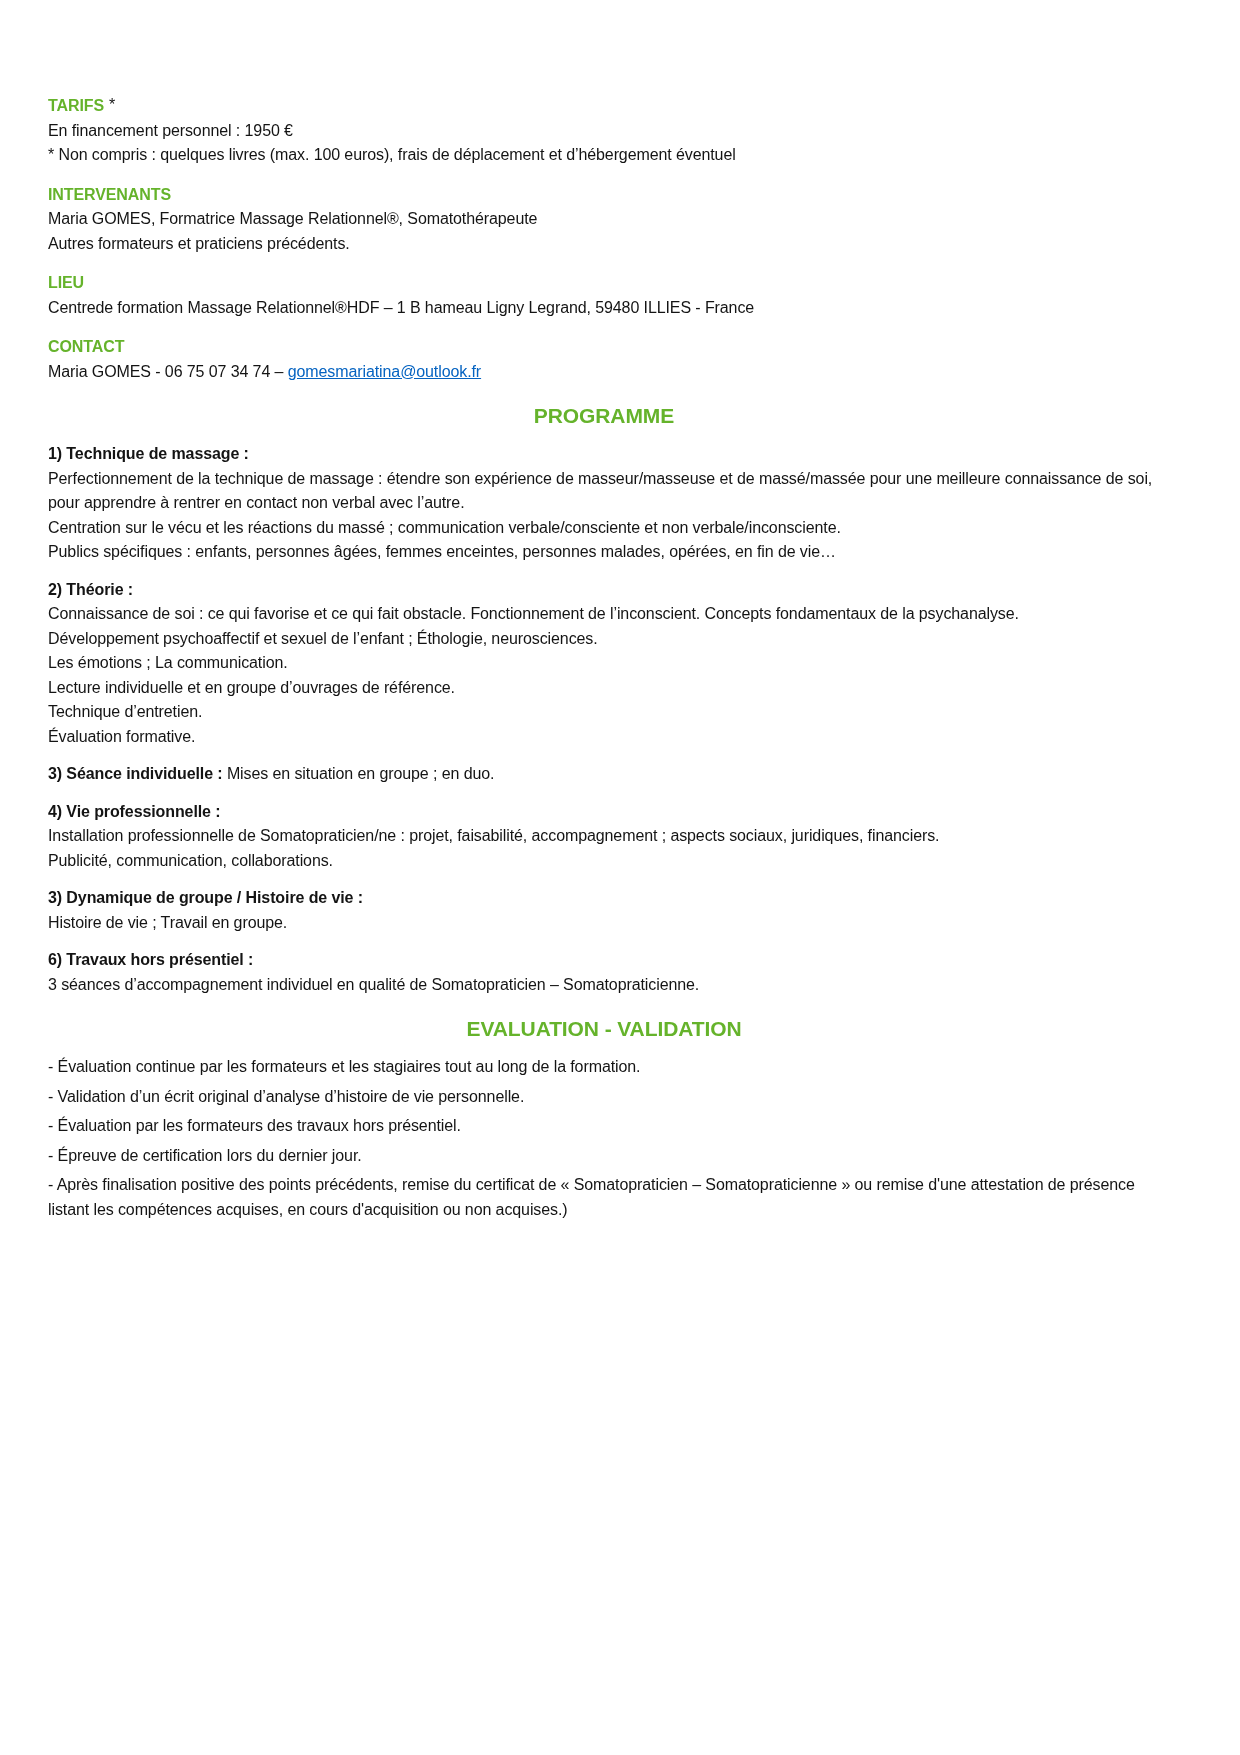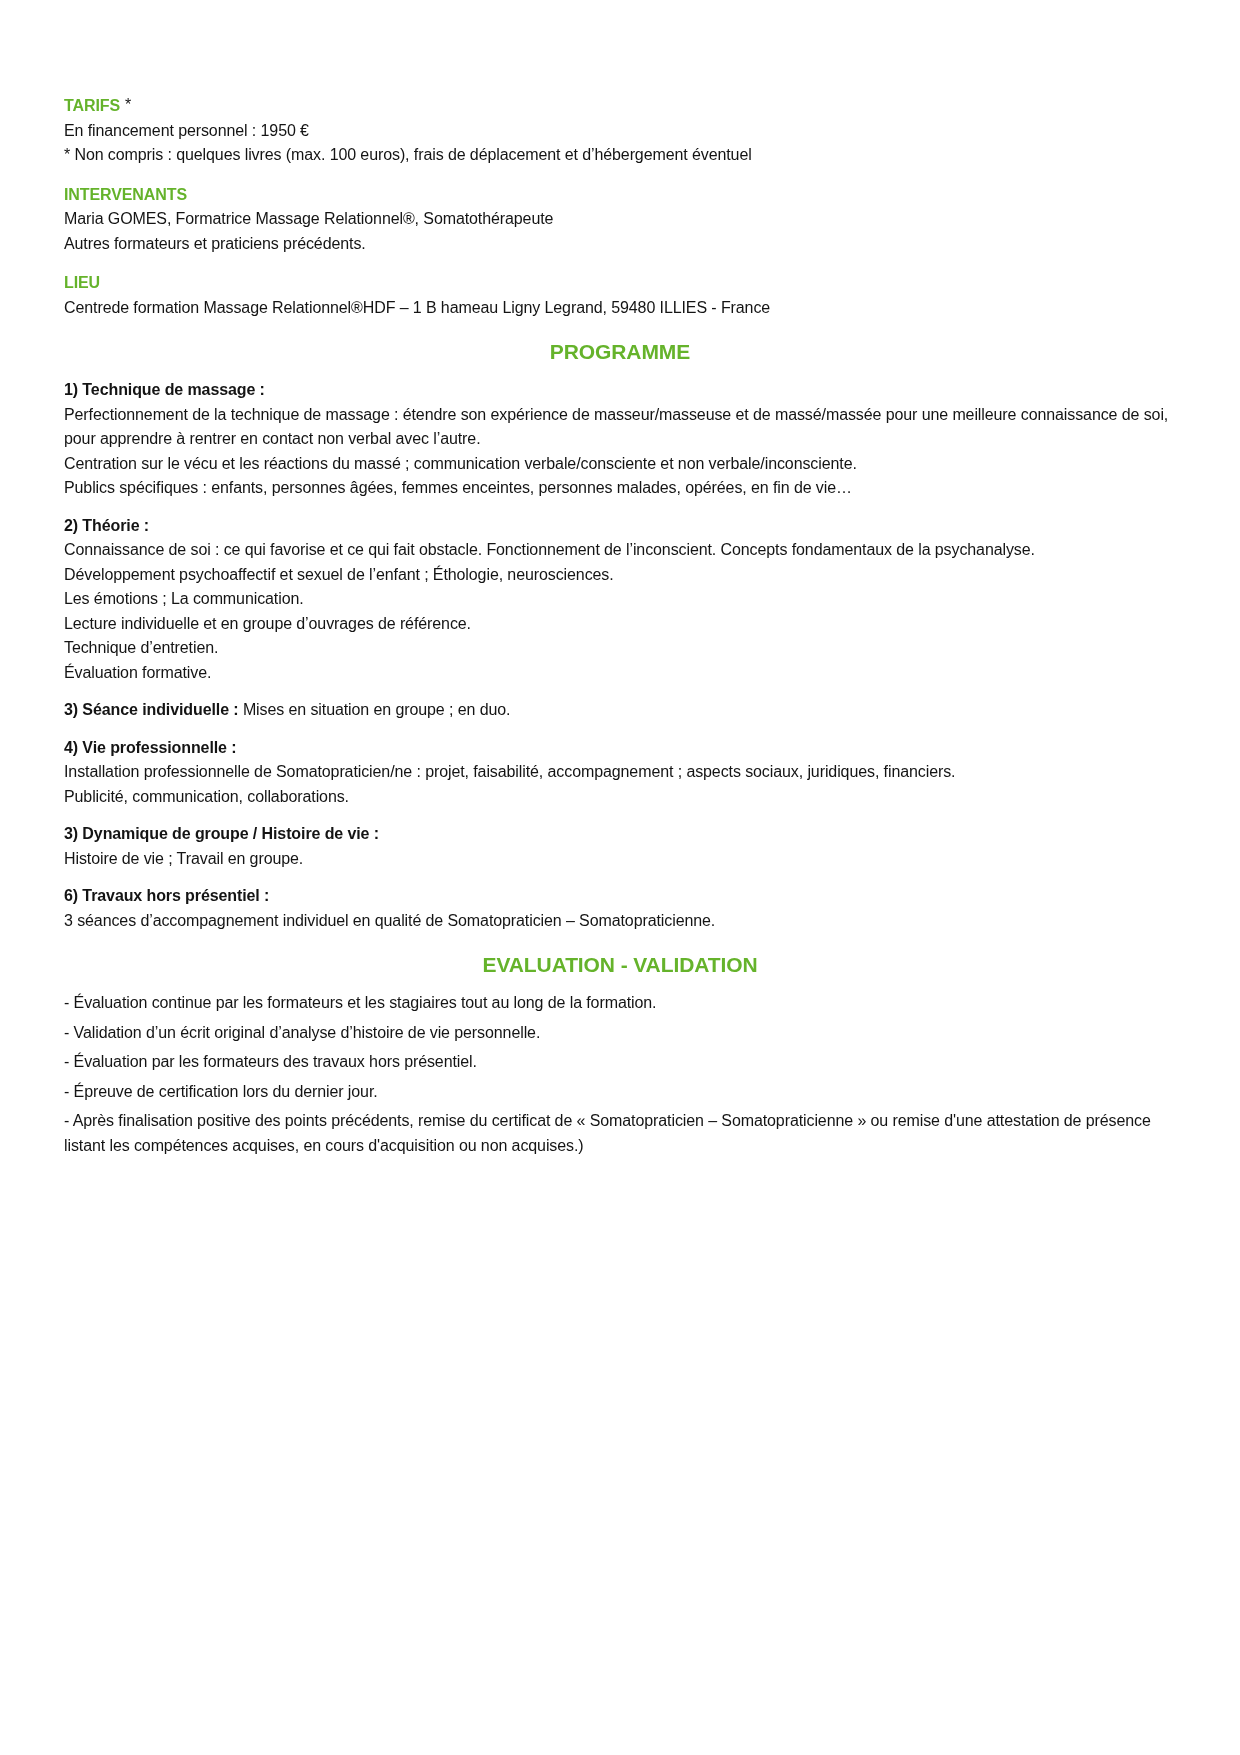--- a/index.html
+++ b/index.html
@@ -6,21 +6,21 @@
   body {
     width: 1240px;
     min-height: 1755px;
     background: #ffffff;
     font-family: "Liberation Sans", sans-serif;
     font-size: 16px;
     line-height: 24.5px;
     color: #141414;
     letter-spacing: -0.1px;
   }
-  .page { padding: 94px 64px 60px 64px; width: 1112px; }
+  .page { padding: 94px 64px 60px 48px; width: 1112px; }
   p { margin: 0; }
   .b { font-weight: bold; }
   .green { color: #65b32b; }
   .info-section { margin-bottom: 15px; }
   .section-title { font-weight: bold; color: #65b32b; }
   .asterisk { color: #141414; font-weight: 400; margin-left: 5px; position: relative; top: -1px; }
   .big-title {
     color: #65b32b;
     font-weight: bold;
     font-size: 21px;
@@ -48,20 +48,24 @@
     <p class="section-title">INTERVENANTS</p>
     <p>Maria GOMES, Formatrice Massage Relationnel®, Somatothérapeute</p>
     <p>Autres formateurs et praticiens précédents.</p>
   </div>
 
   <div class="info-section">
     <p class="section-title">LIEU</p>
     <p>Centrede formation Massage Relationnel®HDF – 1 B hameau Ligny Legrand, 59480 ILLIES - France</p>
   </div>
 
+  <div class="info-section">
+    <p class="section-title">CONTACT</p>
+    <p><span>Maria GOMES - 06 75 07 34 74 – </span><a href="#" class="email-link">gomesmariatina@outlook.fr</a></p>
+  </div>
 
   <div>
     <h2 class="big-title">PROGRAMME</h2>
 
     <div class="prog-item">
       <p><span class="b">1) Technique de massage :</span></p>
       <p>Perfectionnement de la technique de massage : étendre son expérience de masseur/masseuse et de massé/massée pour une meilleure connaissance de soi, pour apprendre à rentrer en contact non verbal avec l’autre.</p>
       <p>Centration sur le vécu et les réactions du massé ; communication verbale/consciente et non verbale/inconsciente.</p>
       <p>Publics spécifiques : enfants, personnes âgées, femmes enceintes, personnes malades, opérées, en fin de vie…</p>
     </div>

